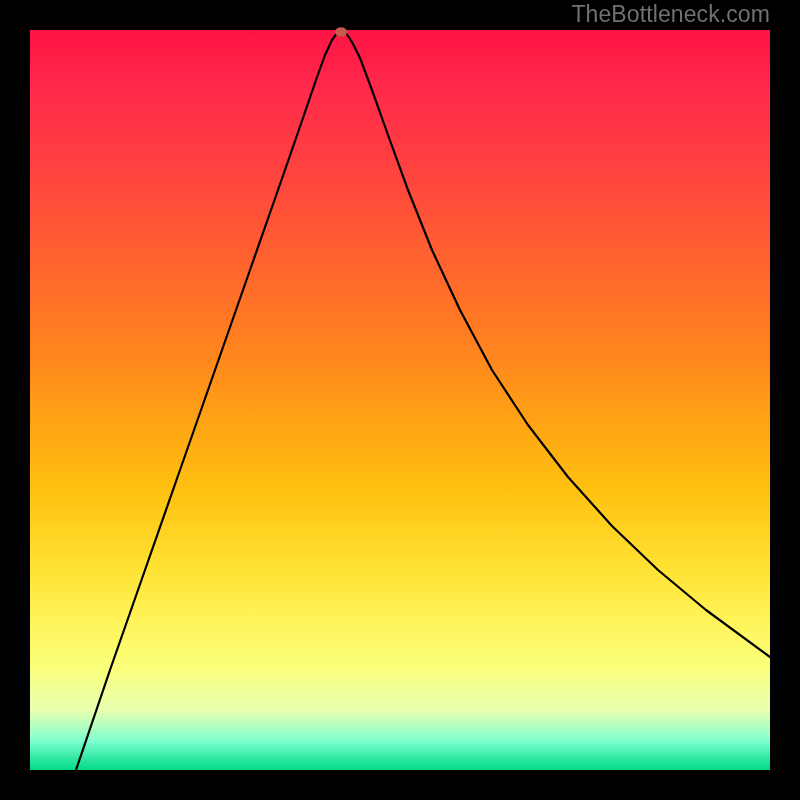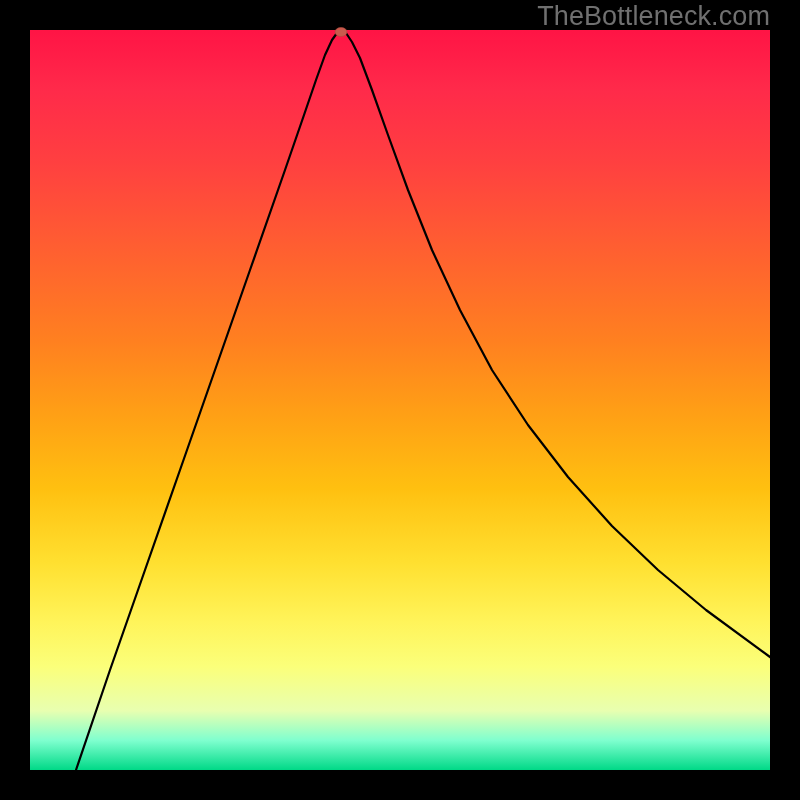--- a/index.html
+++ b/index.html
@@ -46,21 +46,21 @@
     top: 0;
     width: 740px;
     height: 740px;
     overflow: visible;
   }
   .watermark {
     position: absolute;
     top: 1px;
     right: 30px;
     color: #707070;
-    font-size: 27px;
+    font-size: 23px;
     letter-spacing: 0.1px;
     user-select: none;
   }
 </style>
 </head>
 <body>
 
 <div class="stage">
   <div class="plot">
     <svg class="curve" viewBox="0 0 740 740" preserveAspectRatio="none">

